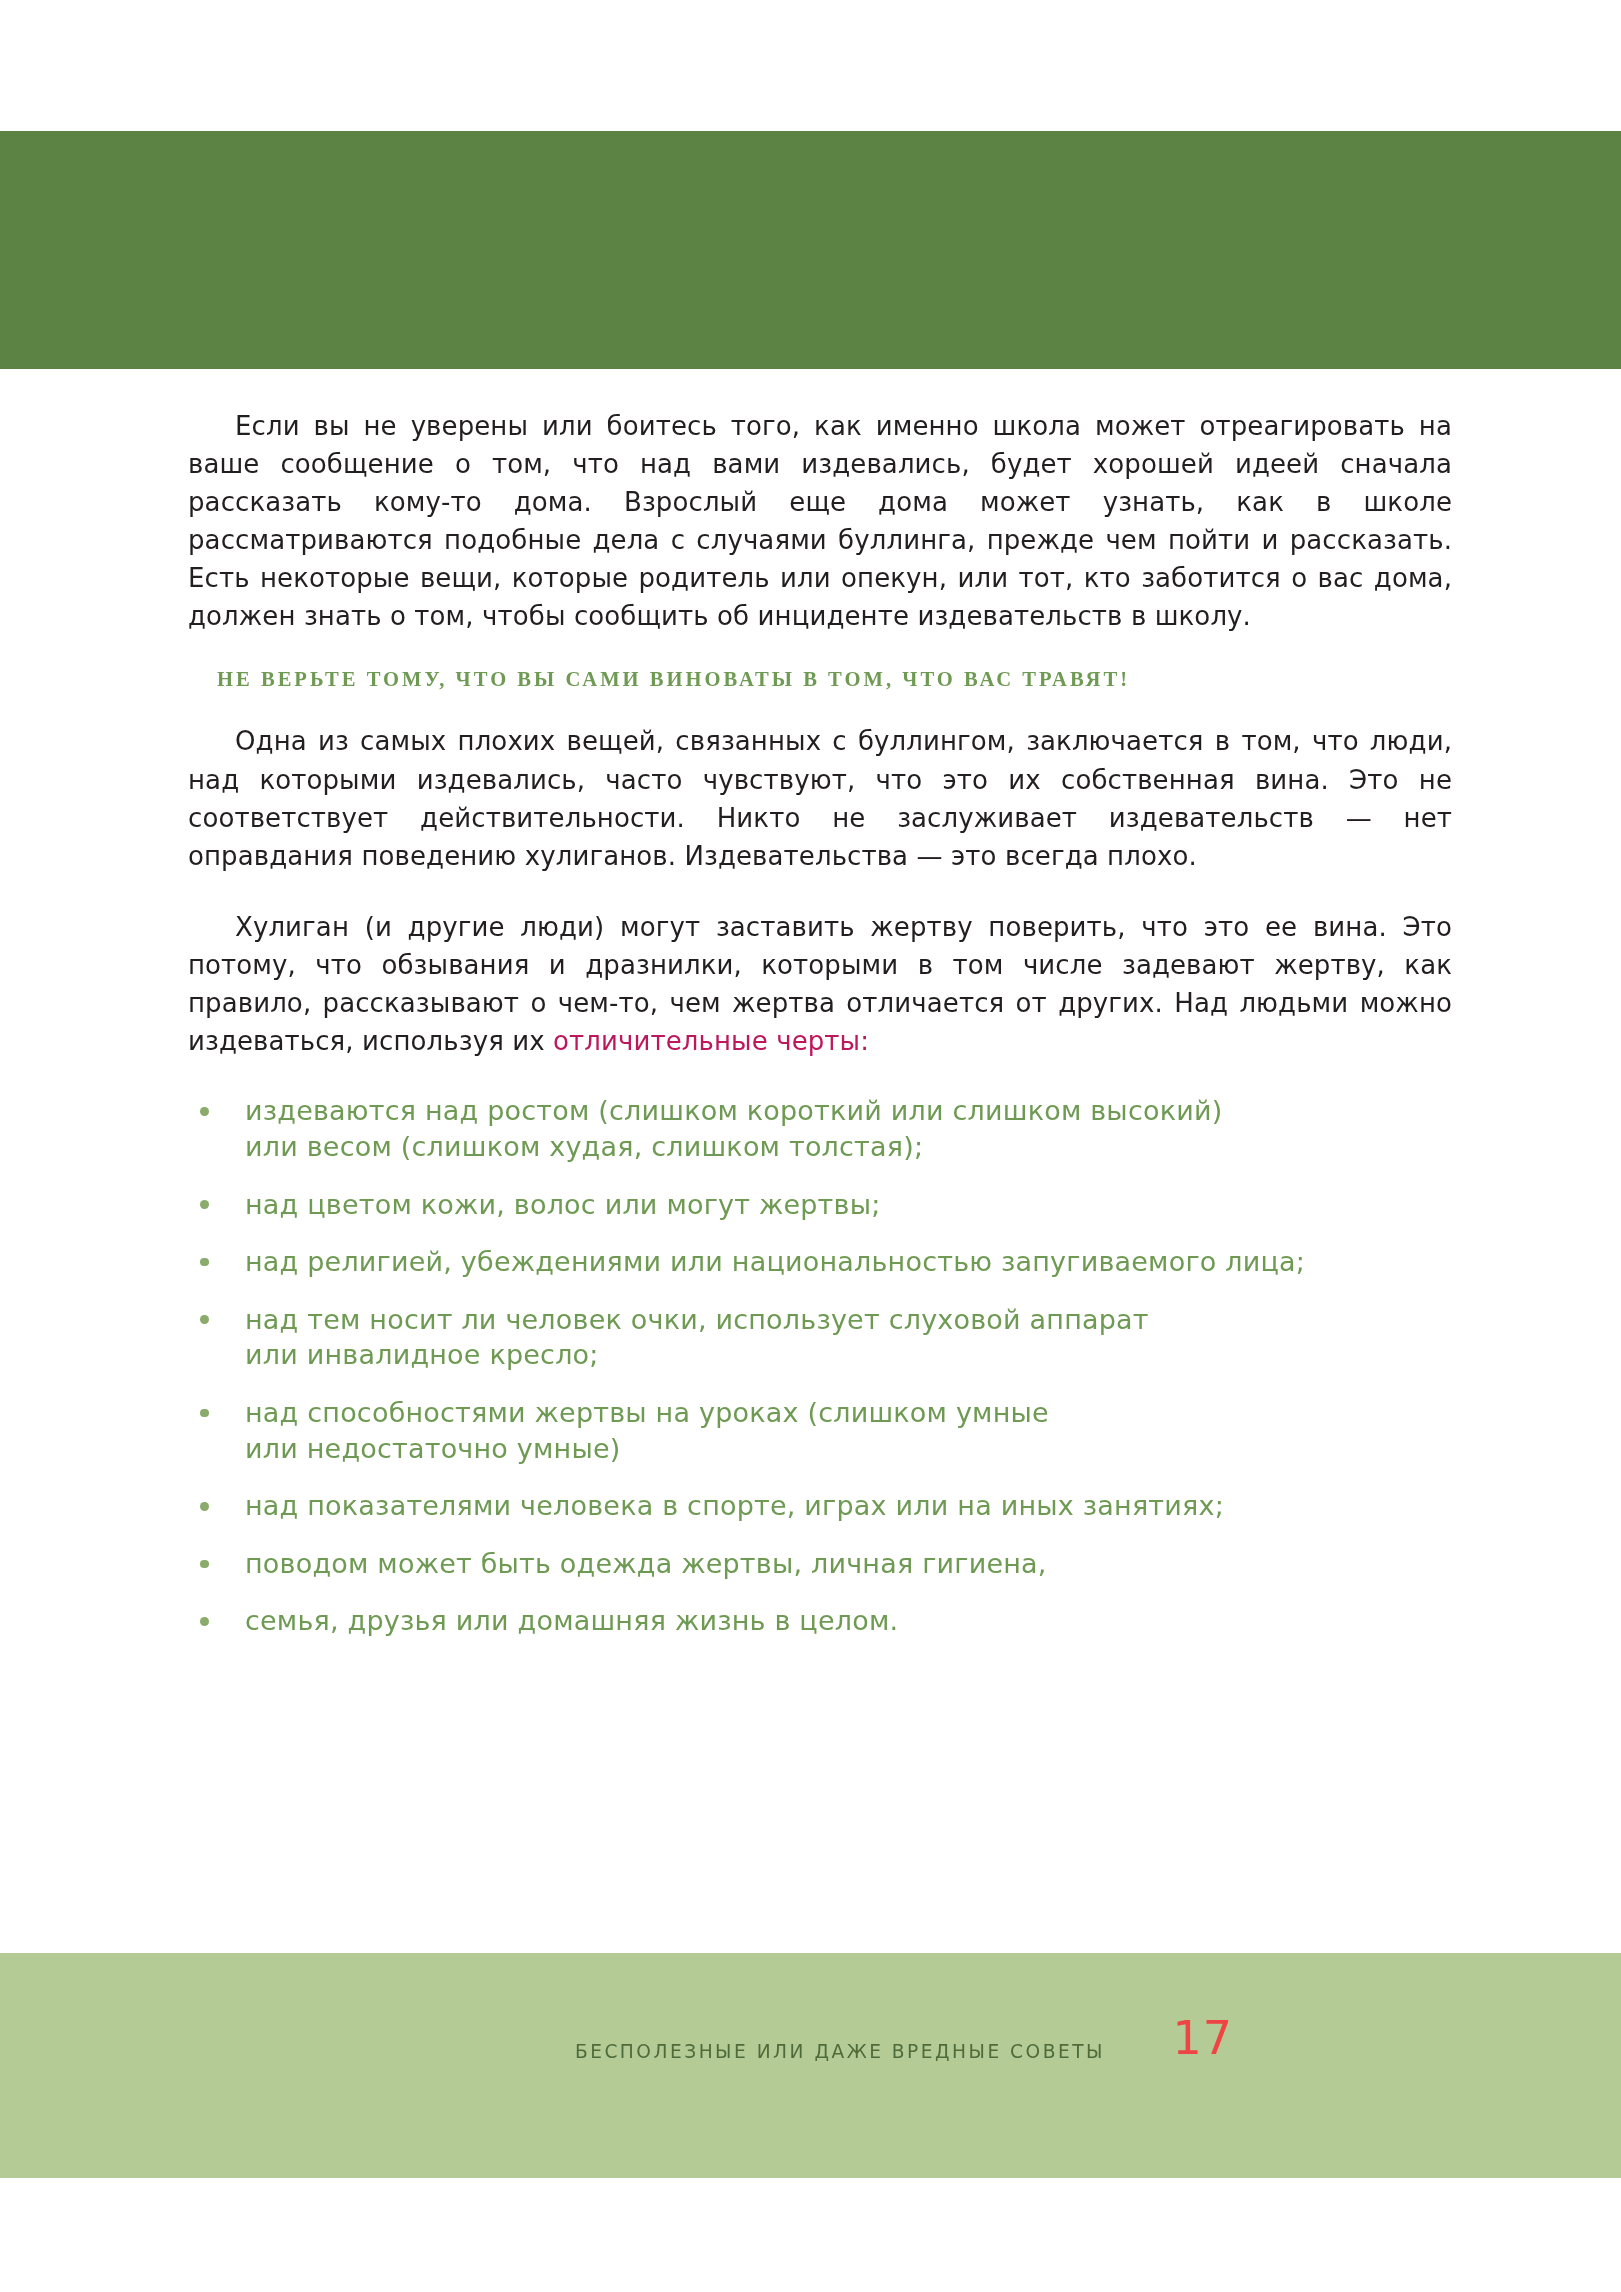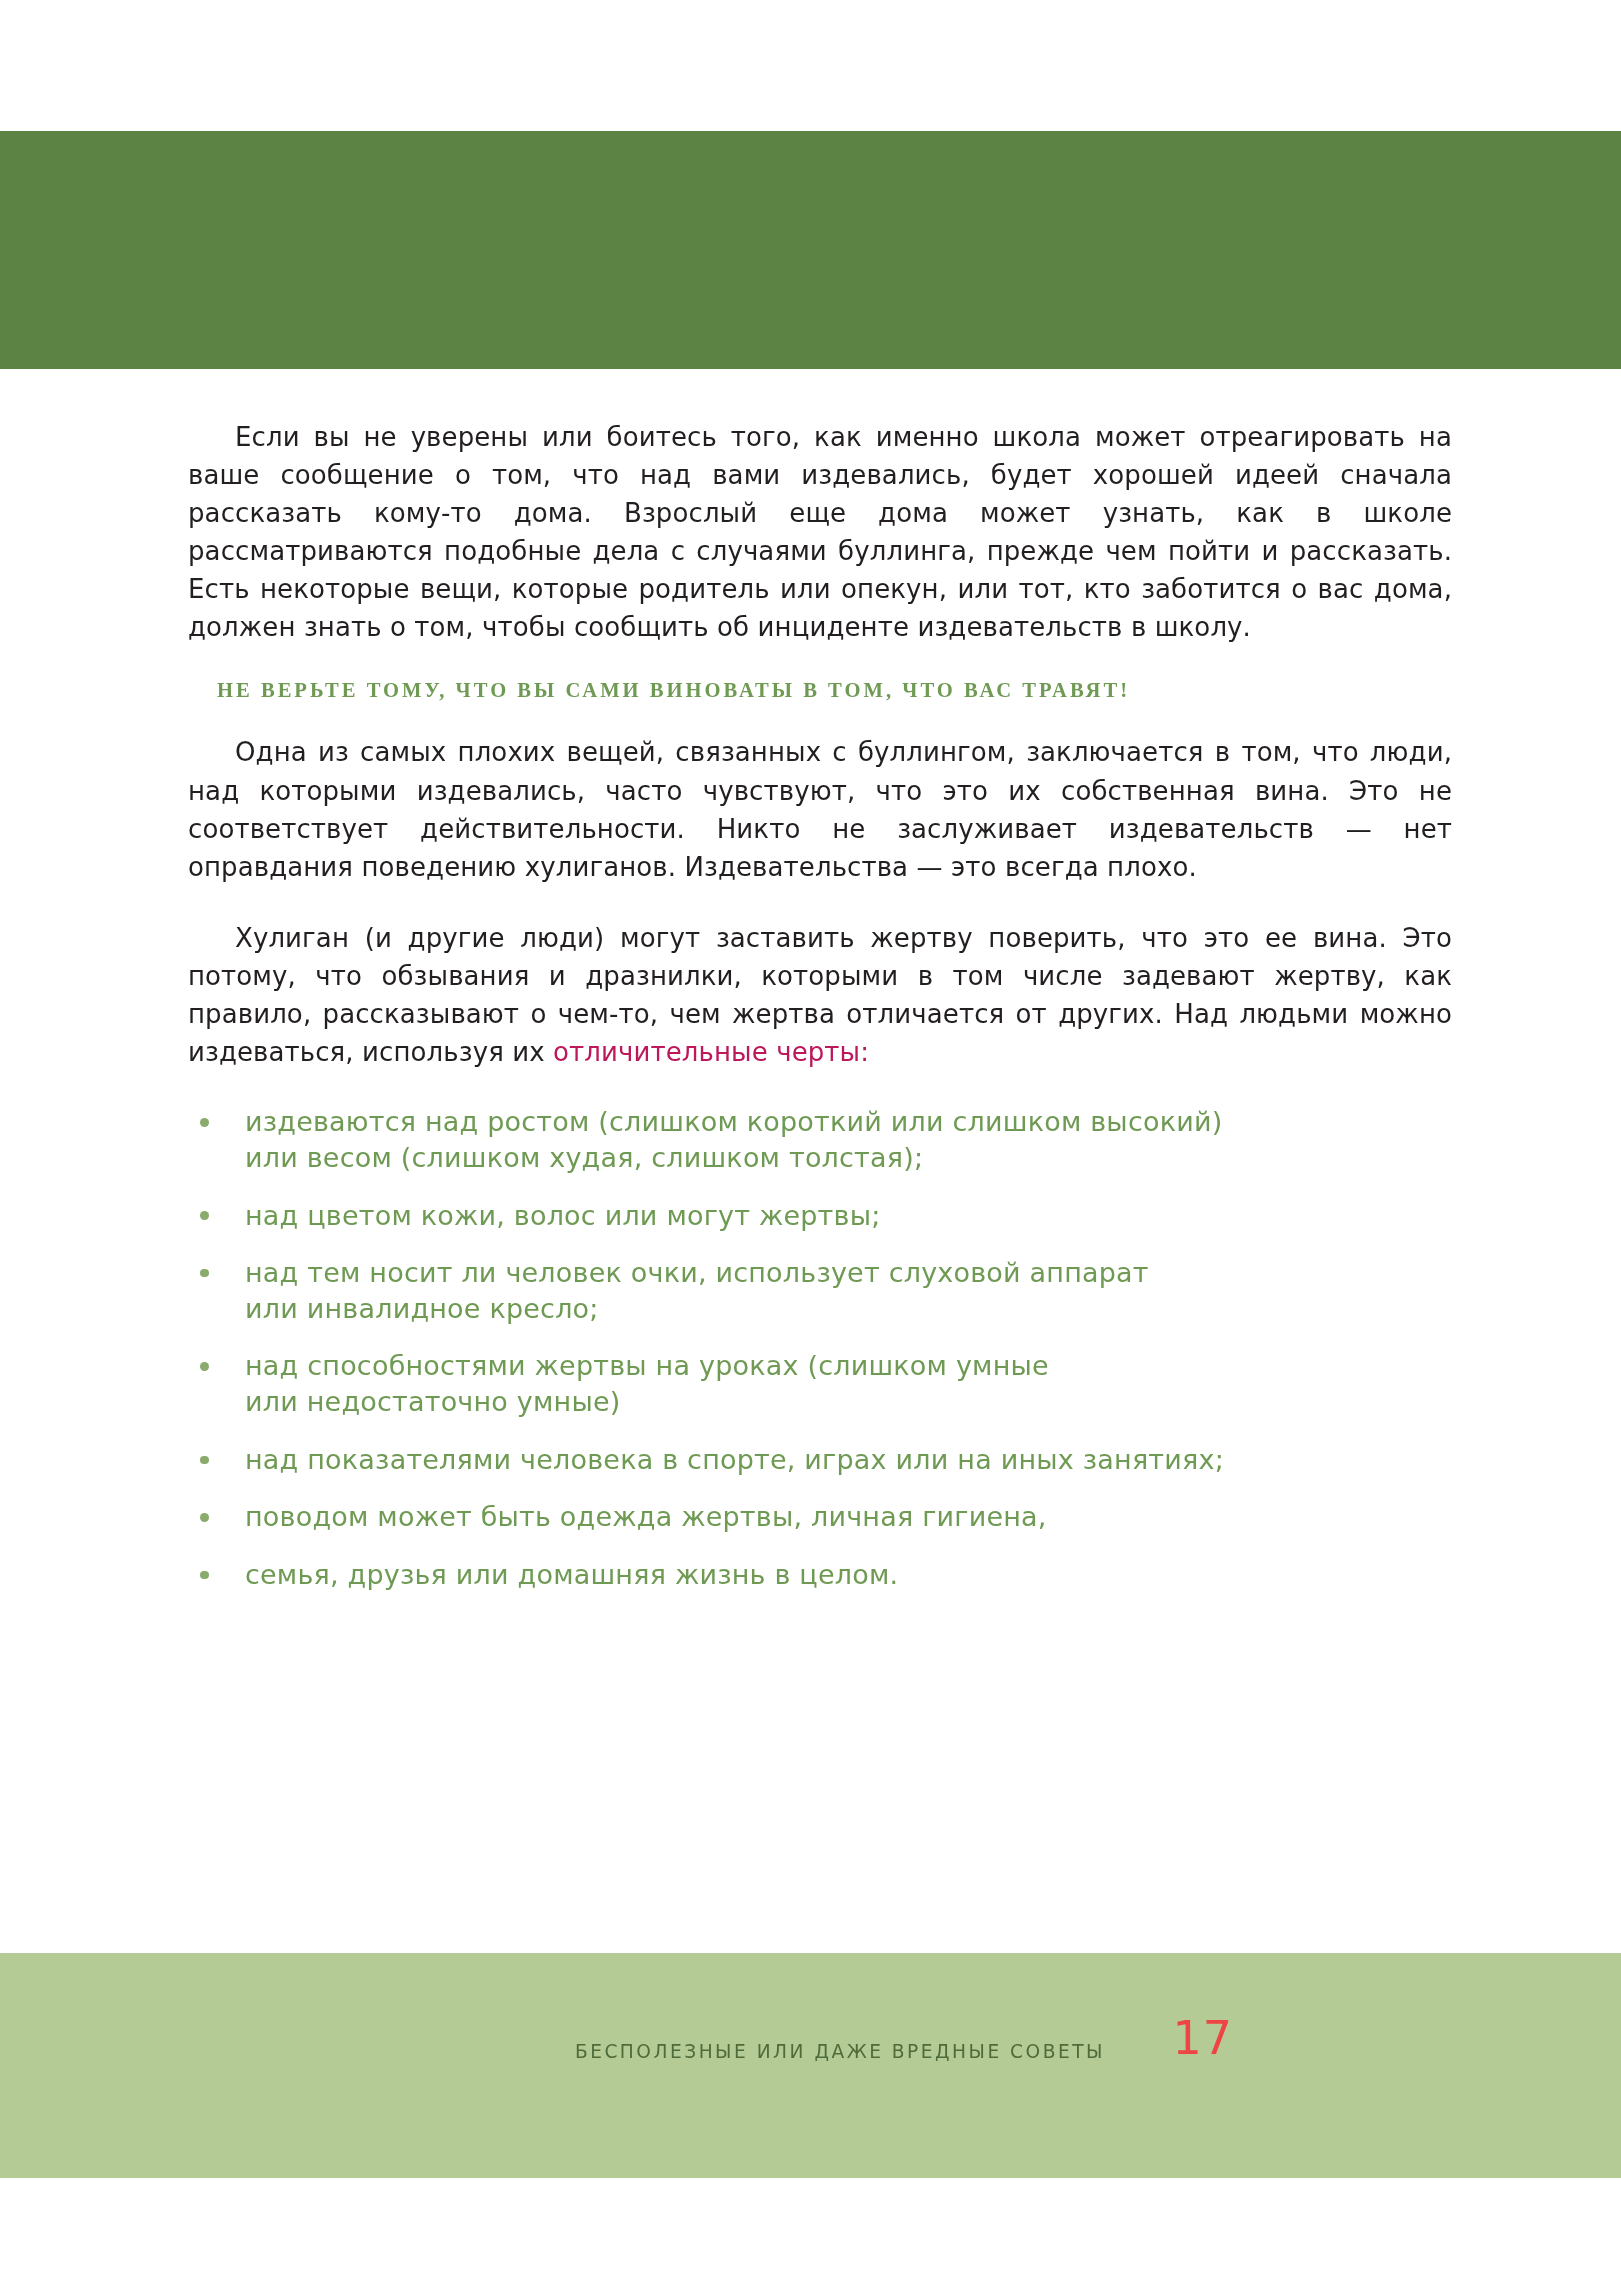--- a/index.html
+++ b/index.html
@@ -33,21 +33,21 @@
 
   
   .content {
     position: absolute;
     left: 188px;
     top: 402px;
     width: 1264px;
   }
 
   p.body-par {
-    margin: 16px 0 33px 0;
+    margin: 5px 0 33px 0;
     font-size: 26px;
     line-height: 1.465;
     color: #231f20;
     text-align: justify;
     text-indent: 47px;
     letter-spacing: 0.1px;
   }
 
   .subhead {
     margin: 21.6px 0 31px 0;
@@ -150,20 +150,24 @@
         <span class="bullet"></span>
         <span class="line">издеваются над ростом (слишком короткий или слишком высокий)</span>
         <span class="line">или весом (слишком худая, слишком толстая);</span>
       </li>
       <li>
         <span class="bullet"></span>
         <span class="line">над цветом кожи, волос или могут жертвы;</span>
       </li>
       <li>
         <span class="bullet"></span>
+        <span class="line">над религией, убеждениями или национальностью запугиваемого лица;</span>
+      </li>
+      <li>
+        <span class="bullet"></span>
         <span class="line">над тем носит ли человек очки, использует слуховой аппарат</span>
         <span class="line">или инвалидное кресло;</span>
       </li>
       <li>
         <span class="bullet"></span>
         <span class="line">над способностями жертвы на уроках (слишком умные</span>
         <span class="line">или недостаточно умные)</span>
       </li>
       <li>
         <span class="bullet"></span>

